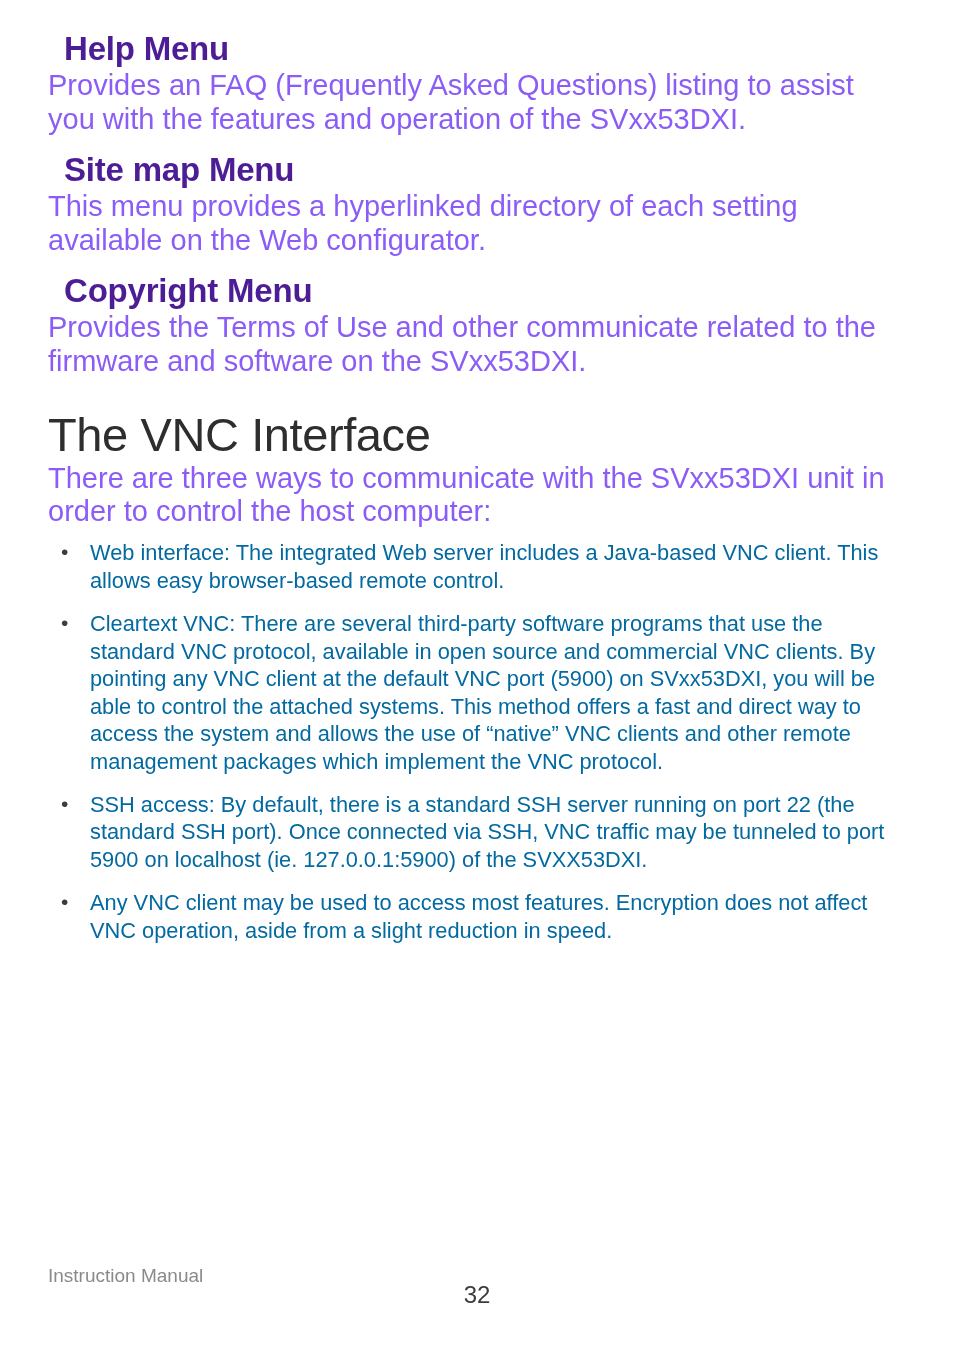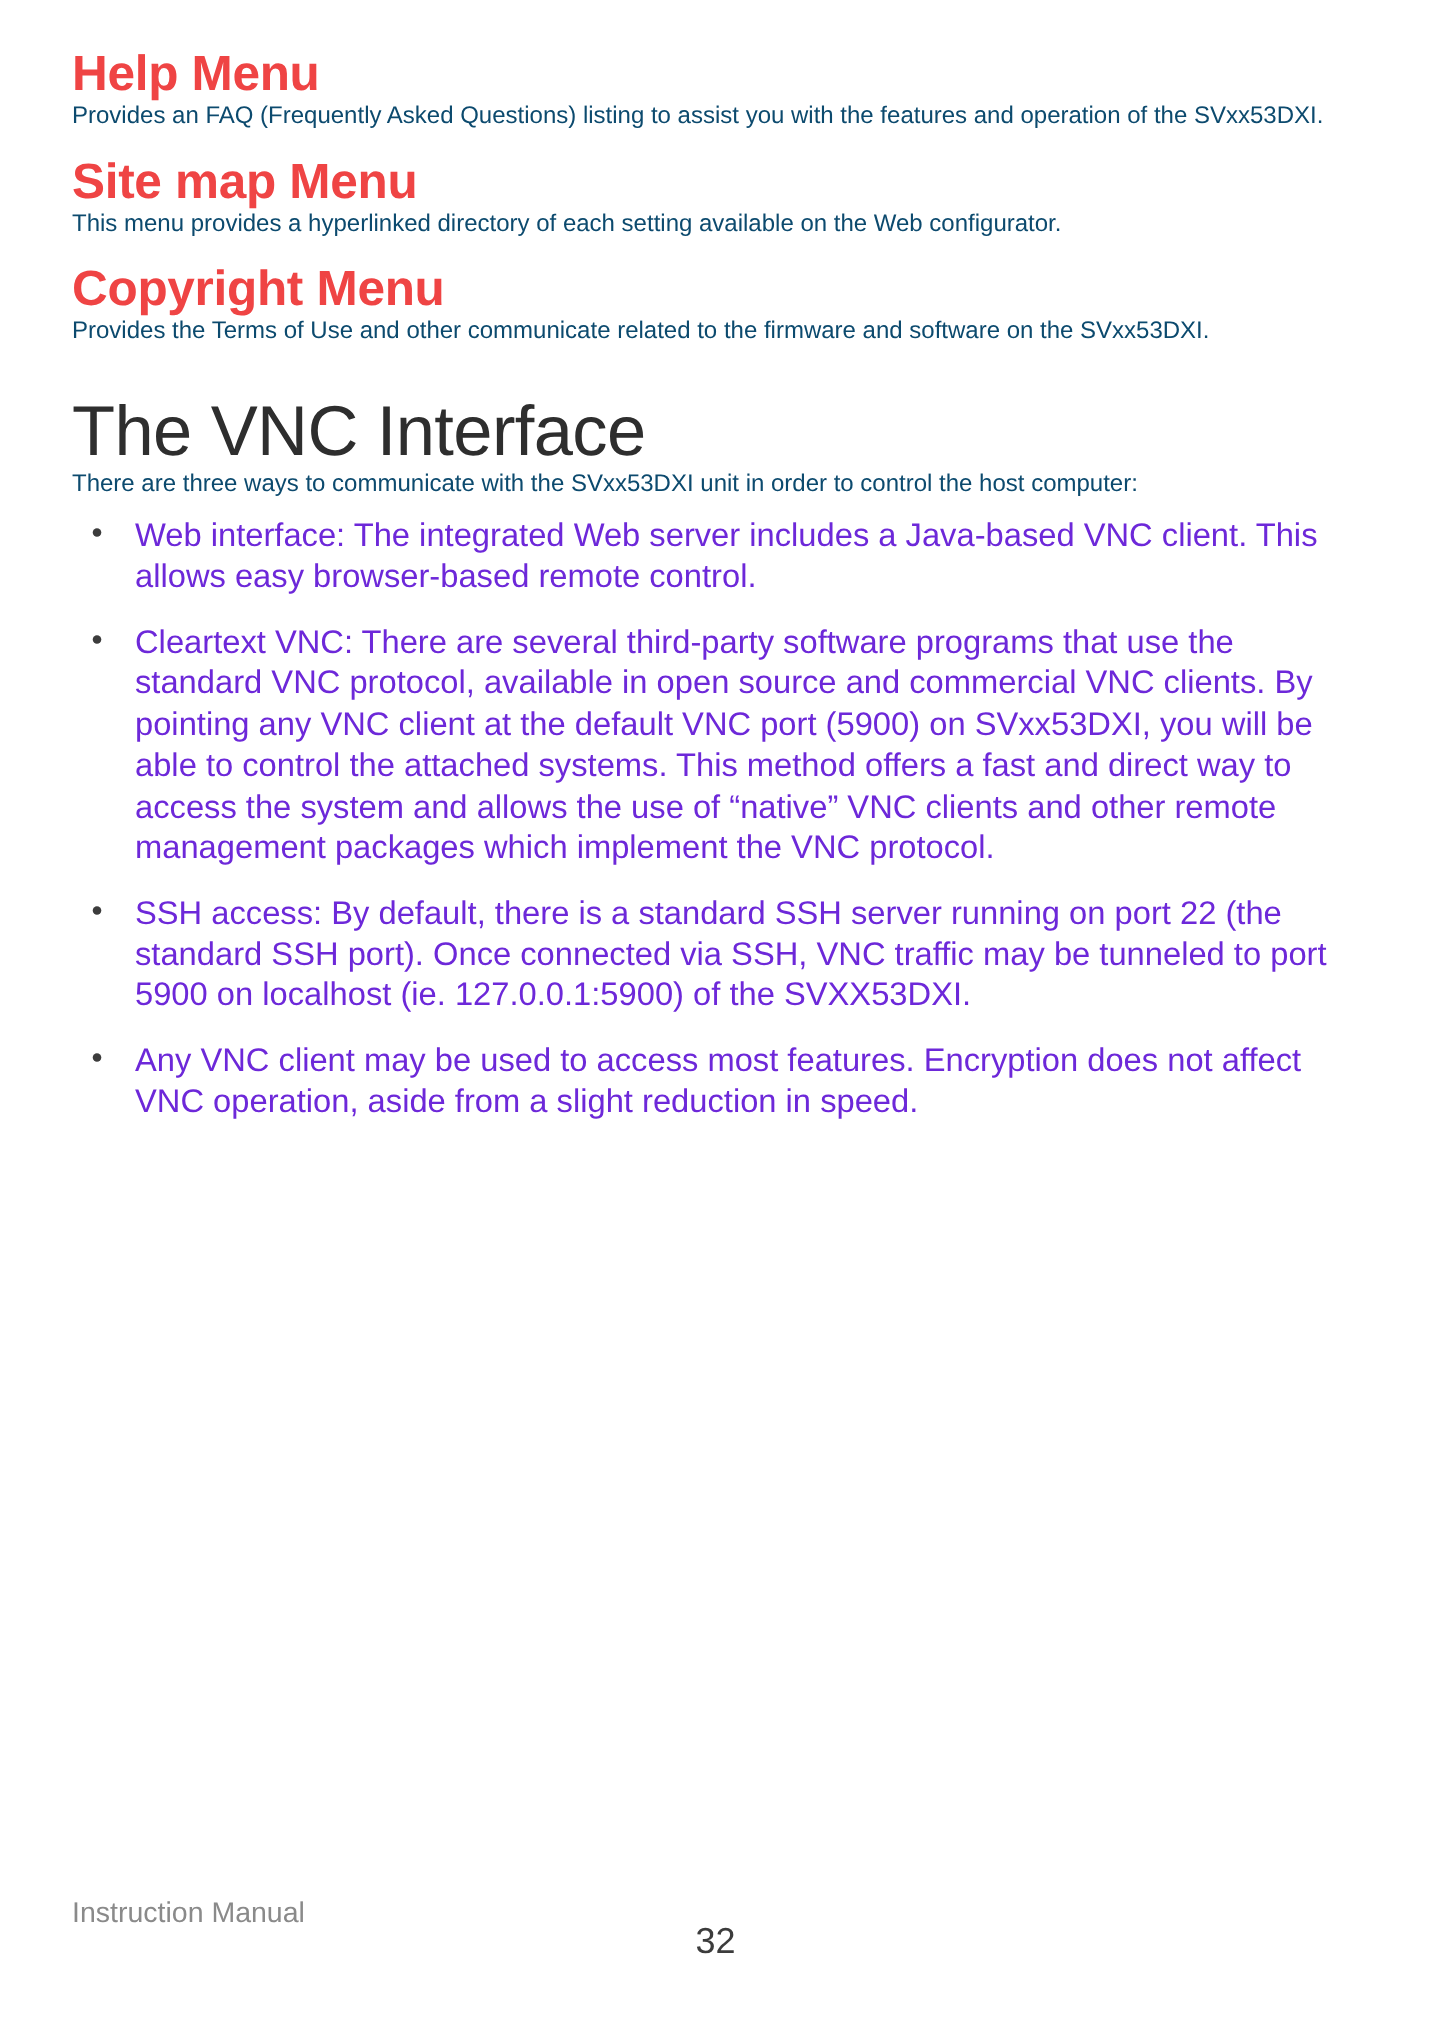--- a/index.html
+++ b/index.html
@@ -7,30 +7,31 @@
   body {
     font-family: "Myriad Pro", "Segoe UI", "Helvetica Neue", Arial, sans-serif;
     color: #3a3a3a;
     background: #fff;
     position: relative;
     padding: 30px 48px 40px 48px;
   }
   .section-h2 {
     font-size: 33px;
     font-weight: 700;
-    color: #ef4444;
+    color: #4c1d95;
     margin-top: 0;
     margin-bottom: 1px;
     letter-spacing: -0.2px;
+    margin-left: 16px;
   }
   .section-h2.gap-top { margin-top: 14px; }
   .para {
-    font-size: 16px;
+    font-size: 29px;
     line-height: 1.17;
-    color: #0c4a6e;
+    color: #8b5cf6;
     font-weight: 400;
     margin-bottom: 8px;
   }
   .h1 {
     font-size: 47px;
     font-weight: 400;
     color: #2e2e2e;
     margin-top: 28px;
     margin-bottom: 0px;
     letter-spacing: -0.4px;
@@ -38,21 +39,21 @@
   ul.bullets {
     list-style: none;
     margin-top: 10px;
     padding-left: 0;
   }
   ul.bullets > li {
     position: relative;
     padding-left: 42px;
     font-size: 21.8px;
     line-height: 1.26;
-    color: #6d28d9;
+    color: #0369a1;
     margin-bottom: 16px;
   }
   ul.bullets > li::before {
     content: "•";
     position: absolute;
     left: 13px;
     top: 0;
     font-size: 21px;
     color: #3c3c3c;
   }

